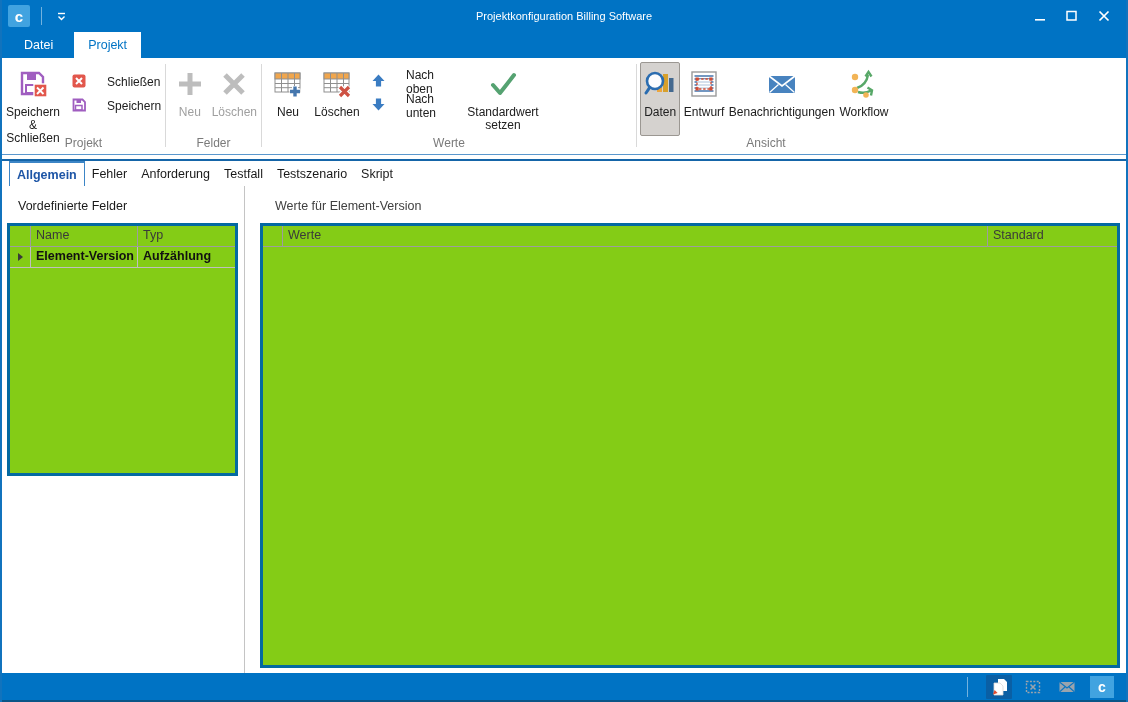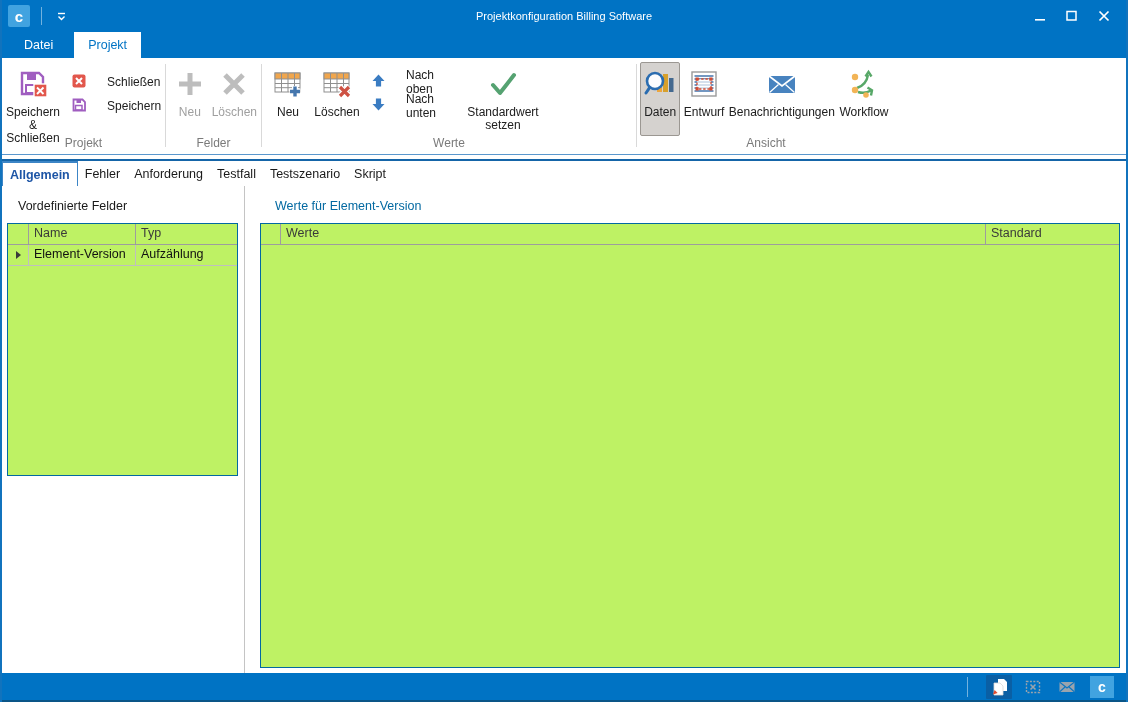--- a/index.html
+++ b/index.html
@@ -34,39 +34,39 @@
   .bbtn .bicon { margin-bottom:3px; }
   .bbtn.disabled { color:#9f9f9f; }
   .bbtn.selected { background:#d5d2cf; border-color:#9b9792; }
   .small-col { display:flex; flex-direction:column; margin-top:9px; }
   .sbtn { display:flex; align-items:center; gap:20px; font-size:12px; color:#202020; height:22px; padding:0 4px; margin-bottom:2px; }
 
   
   .ribbon-sepline { height:7px; background:#fff; border-top:1px solid #5a97cd; border-bottom:2px solid #1565a8; }
 
   
-  .doc-tabs { height:25px; background:#fff; display:flex; align-items:stretch; padding-left:0; font-size:12.5px; }
+  .doc-tabs { height:25px; background:#fff; display:flex; align-items:stretch; padding-left:7px; font-size:12.5px; }
   .dtab { padding:0 7px; display:flex; align-items:center; color:#1a1a1a; }
   .dtab.active { color:#1d55a6; font-weight:bold; border:1px solid #3c85c6; border-top:2px solid #3c85c6; border-bottom:none; }
 
   
   .content { height:487px; display:flex; background:#fff; }
   .left-panel { width:244px; border-right:1px solid #c4c4c4; padding-top:13px; }
   .panel-title { font-size:12.5px; color:#1a1a1a; margin:0 0 10px 16px; }
-  .panel-title.blue { color:#0369a1; margin-left:15px; }
+  .panel-title.blue { color:#404040; margin-left:15px; }
   .right-panel { flex:1; padding:13px 6px 0 15px; }
 
-  .grid { background:#bef264; border:1px solid #0369a1; }
+  .grid { background:#84cc16; border:3px solid #0369a1; }
   .left-grid { width:231px; height:253px; margin-left:5px; }
   .right-grid { width:860px; height:445px; }
   .g-row { display:flex; height:21px; font-size:12.5px; }
   .g-head { border-bottom:1px solid #9d9d9d; color:#3a3a3a; }
   .g-data { border-bottom:1px solid #bfbfbf; color:#111; }
   .g-cell { padding:2px 5px 0 5px; border-right:1px solid #9d9d9d; overflow:hidden; white-space:nowrap; }
-  .g-data .g-cell { border-right:1px solid #bfbfbf; }
+  .g-data .g-cell { border-right:1px solid #bfbfbf;font-weight:bold; }
   .g-ind { width:21px; display:flex; align-items:center; justify-content:center; padding:0; }
   .lw-name { width:107px; } .lw-typ { flex:1; border-right:none !important; }
   .rw-ind { width:20px; } .rw-werte { width:705px; } .rw-std { flex:1; border-right:none !important; }
   .tri { width:0; height:0; border-left:5px solid #3a3a3a; border-top:4px solid transparent; border-bottom:4px solid transparent; }
 
   
   .statusbar { height:29px; background:#0073c4; border-bottom:2px solid #0a5587; display:flex; align-items:center;
                justify-content:flex-end; padding-right:12px; }
   .sb-sep { width:1px; height:20px; background:rgba(255,255,255,.45); margin-right:10px; }
   .sb-icon { width:26px; height:24px; display:flex; align-items:center; justify-content:center; margin-left:8px; border-radius:1px; }

